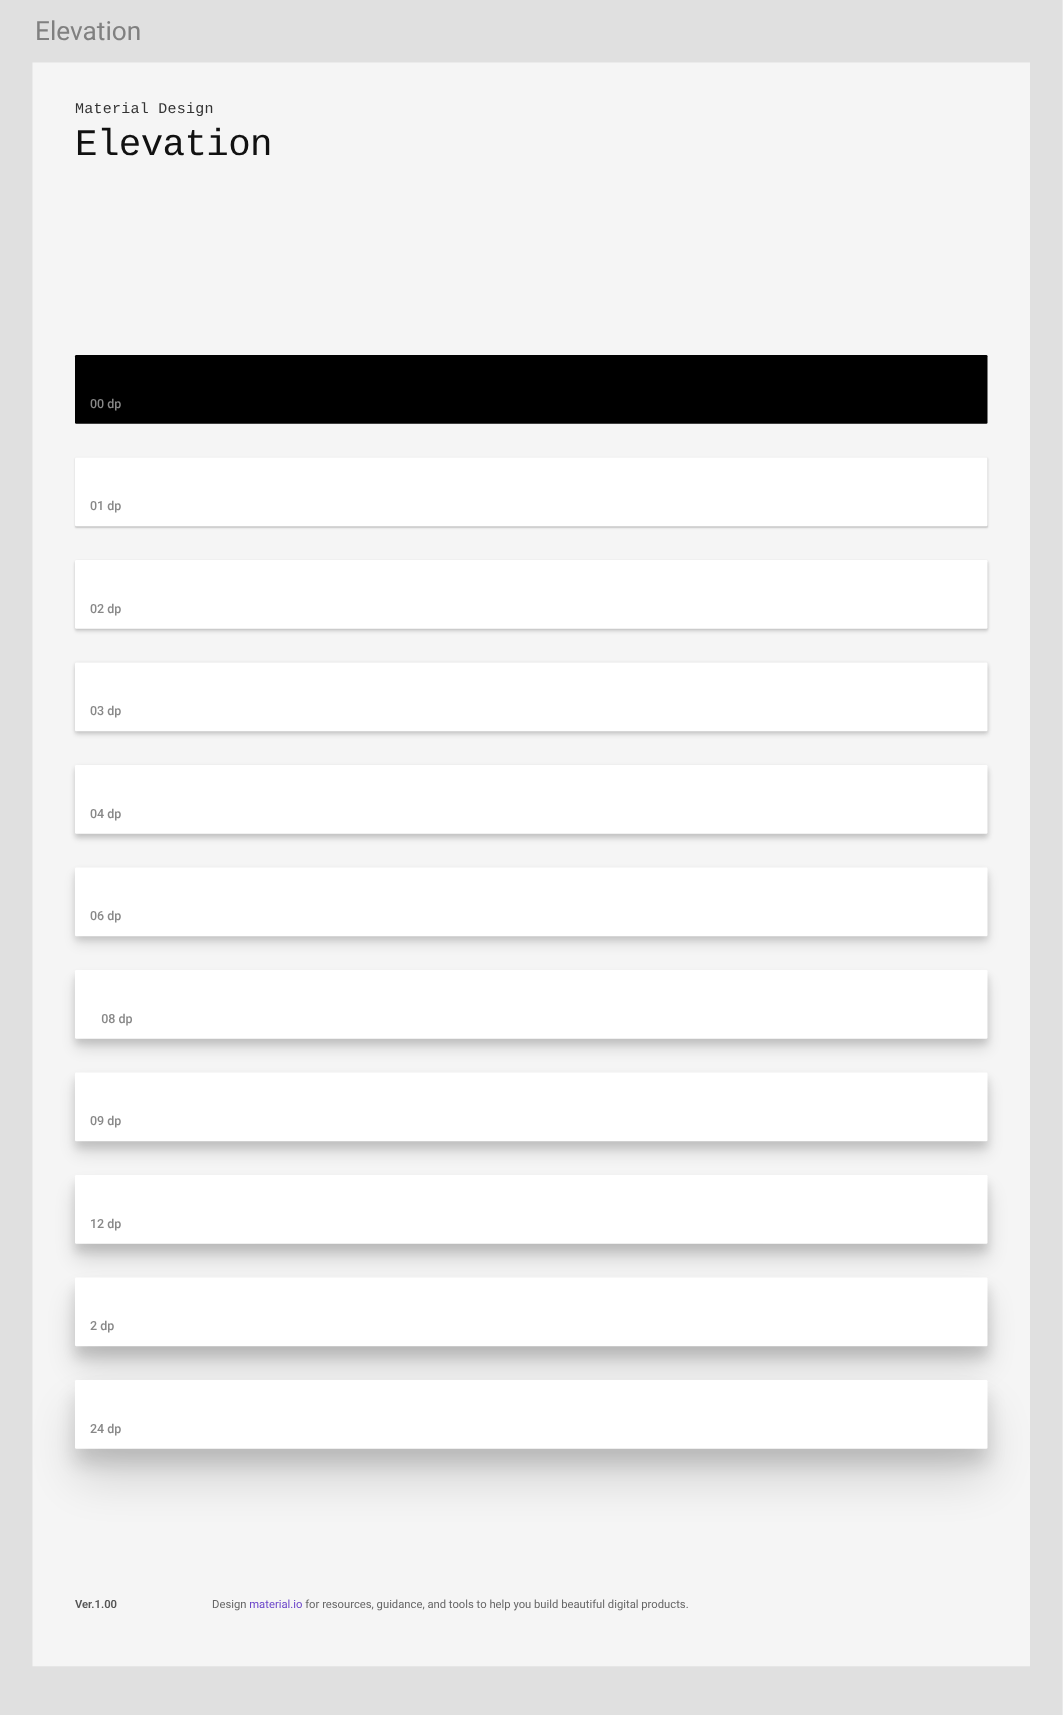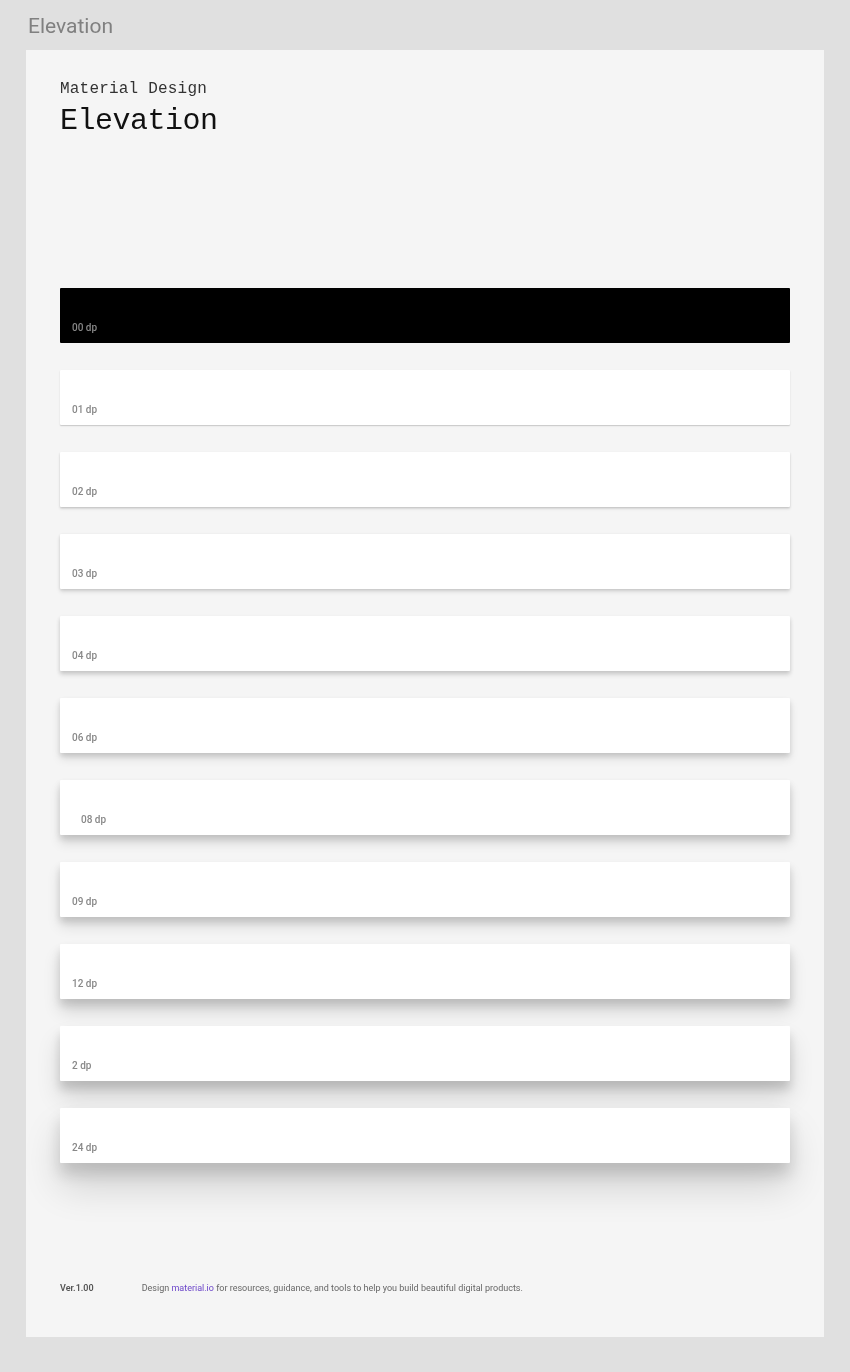--- a/index.html
+++ b/index.html
@@ -16,21 +16,21 @@
     }
     .page {
       background: #f5f5f5;
       margin: 0 26px 40px 26px;
       padding: 30px 34px 44px 34px;
       min-height: 1280px;
       position: relative;
     }
     .mono-label {
       font-family: "Courier New", Courier, monospace;
-      font-size: 16px;
+      font-size: 12px;
       color: #333;
       letter-spacing: 0.2px;
     }
     .main-title {
       font-family: "Courier New", Courier, monospace;
       font-size: 30px;
       font-weight: 400;
       color: #111;
       margin-top: 6px;
       letter-spacing: -0.5px;
@@ -62,21 +62,21 @@
     .e06 { box-shadow: 0 3px 5px rgba(0,0,0,0.12), 0 6px 10px rgba(0,0,0,0.10); }
     .e08 { box-shadow: 0 4px 6px rgba(0,0,0,0.12), 0 8px 12px rgba(0,0,0,0.12); padding-left: 21px; }
     .e09 { box-shadow: 0 5px 7px rgba(0,0,0,0.12), 0 9px 14px rgba(0,0,0,0.12); }
     .e12 { box-shadow: 0 6px 8px rgba(0,0,0,0.12), 0 12px 17px rgba(0,0,0,0.14); }
     .e16 { box-shadow: 0 8px 10px rgba(0,0,0,0.14), 0 16px 24px rgba(0,0,0,0.14); }
     .e24 { box-shadow: 0 11px 15px rgba(0,0,0,0.14), 0 24px 38px rgba(0,0,0,0.14); }
     .footer {
       margin-top: 120px;
       display: flex;
       align-items: baseline;
-      gap: 48px;
+      gap: 76px;
       font-size: 9px;
       color: #666;
     }
     .footer .ver { font-weight: 600; color:#555; }
     .footer a { color: #6b45c9; text-decoration: none; }
   </style>
 </head>
 <body>
 
 <div class="outer-title">Elevation</div>

